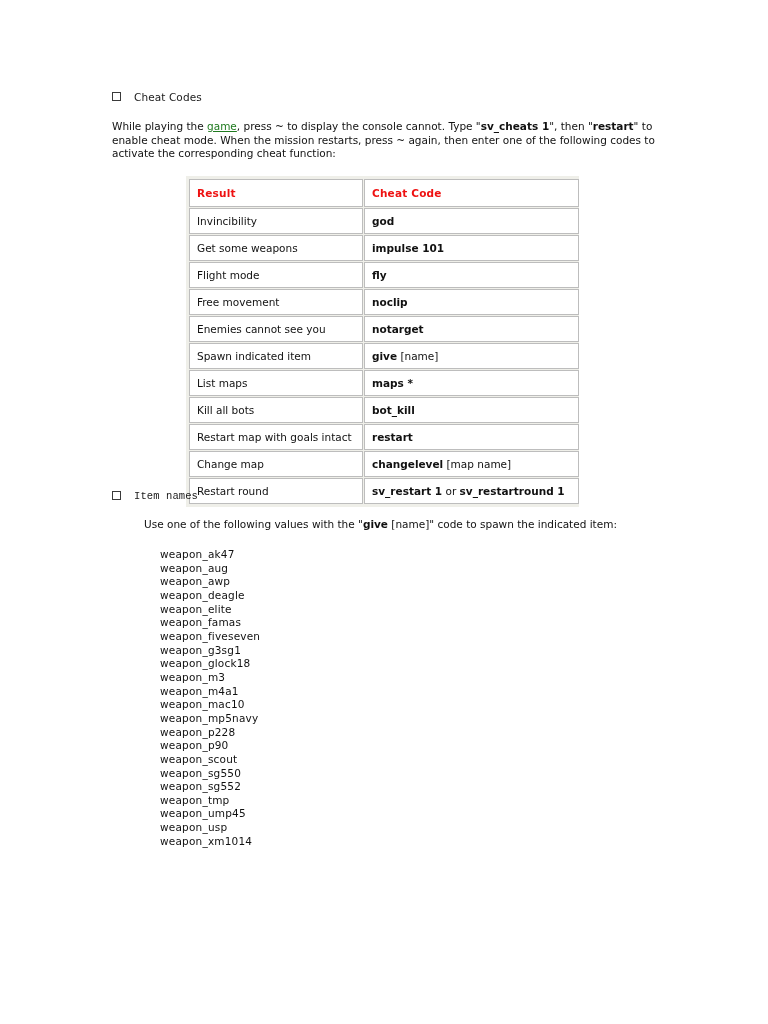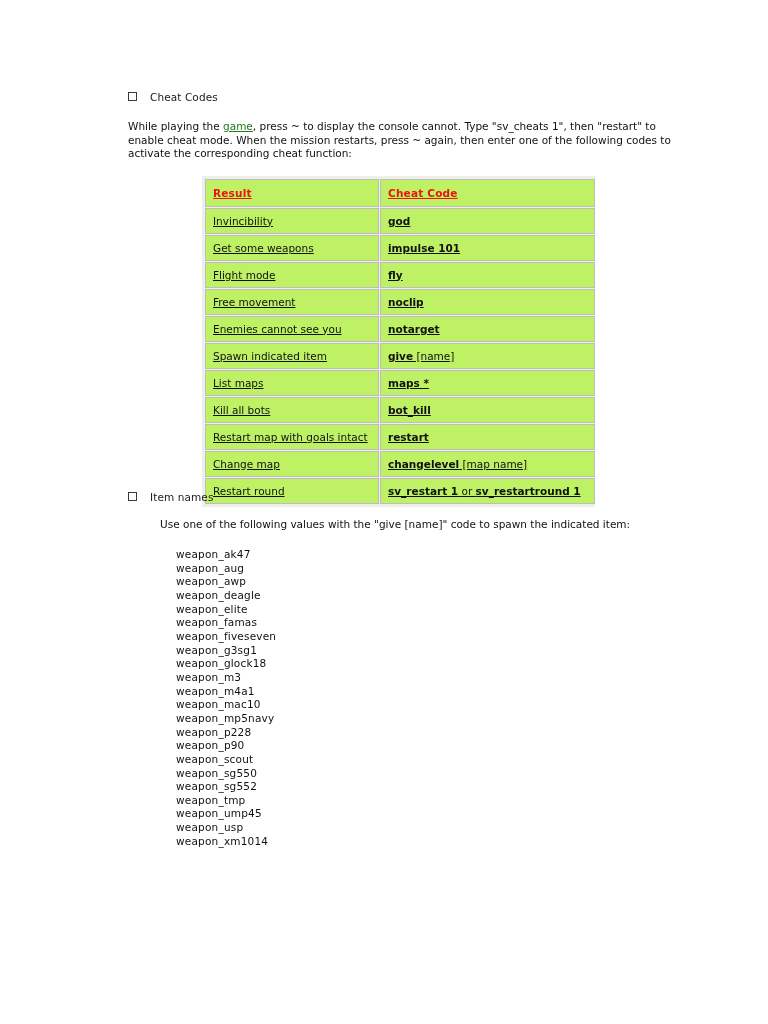--- a/index.html
+++ b/index.html
@@ -12,21 +12,21 @@
     width: 768px;
     height: 1024px;
     font-family: "DejaVu Sans", "Liberation Sans", sans-serif;
     color: #000000;
     position: relative;
     overflow: hidden;
   }
 
   .page {
     position: absolute;
-    left: 16px;
+    left: 0;
     top: 0;
     width: 716px;
     height: 1024px;
   }
 
   
   .section-head {
     position: absolute;
     left: 112px;
     font-size: 10.5px;
@@ -54,21 +54,21 @@
   
   .para {
     position: absolute;
     left: 112px;
     width: 546px;
     font-size: 10.5px;
     line-height: 13.6px;
     color: #111111;
     text-align: left;
   }
-  .para b { font-weight: normal; }
+  .para b { font-weight: bold; }
   a.inline-link {
     color: #1f7a1f;
     text-decoration: underline;
   }
 
   
   .cheat-table-wrap {
     position: absolute;
     left: 186px;
     top: 176px;
@@ -79,31 +79,30 @@
   }
   table.cheat-table {
     border-collapse: separate;
     border-spacing: 1px;
     width: 100%;
     table-layout: fixed;
   }
   table.cheat-table col.c1 { width: 174px; }
   table.cheat-table col.c2 { width: 215px; }
   table.cheat-table td {
-    background: #bef264;
+    background: #ffffff;
     border: 1px solid #bdbdbd;
     padding: 5px 7px 5px 7px;
     font-size: 10.5px;
     line-height: 13px;
     height: 14px;
     vertical-align: middle;
     color: #111111;
     white-space: nowrap;
     overflow: hidden;
-    text-decoration: underline;
   }
   table.cheat-table tr.hdr td {
     color: #ee1111;
     font-weight: bold;
     letter-spacing: 0.2px;
     padding-top: 6px;
     padding-bottom: 6px;
   }
   table.cheat-table td.code { font-weight: bold; }
   table.cheat-table td.code .plain { font-weight: normal; }
@@ -186,21 +185,21 @@
             <td class="code"><span>changelevel</span><span class="plain"> [map name]</span></td>
           </tr>
           <tr>
             <td>Restart round</td>
             <td class="code"><span>sv_restart 1</span><span class="plain"> or </span><span>sv_restartround 1</span></td>
           </tr>
         </tbody>
     </table>
   </div>
 
-  <div class="section-head" style="top:489px;">
+  <div class="section-head" style="top:489px;font-family:Liberation Mono, monospace;">
     <span class="sq-bullet"></span><span class="label">Item names</span>
   </div>
 
   <div class="para" style="top:518px;margin-left:32px;">
     <span>Use one of the following values with the "</span><b>give</b><span> [name]" code to spawn the indicated item:</span>
   </div>
 
   <div class="weapon-list" id="weapon-list">
       <div>weapon_ak47</div>
       <div>weapon_aug</div>

